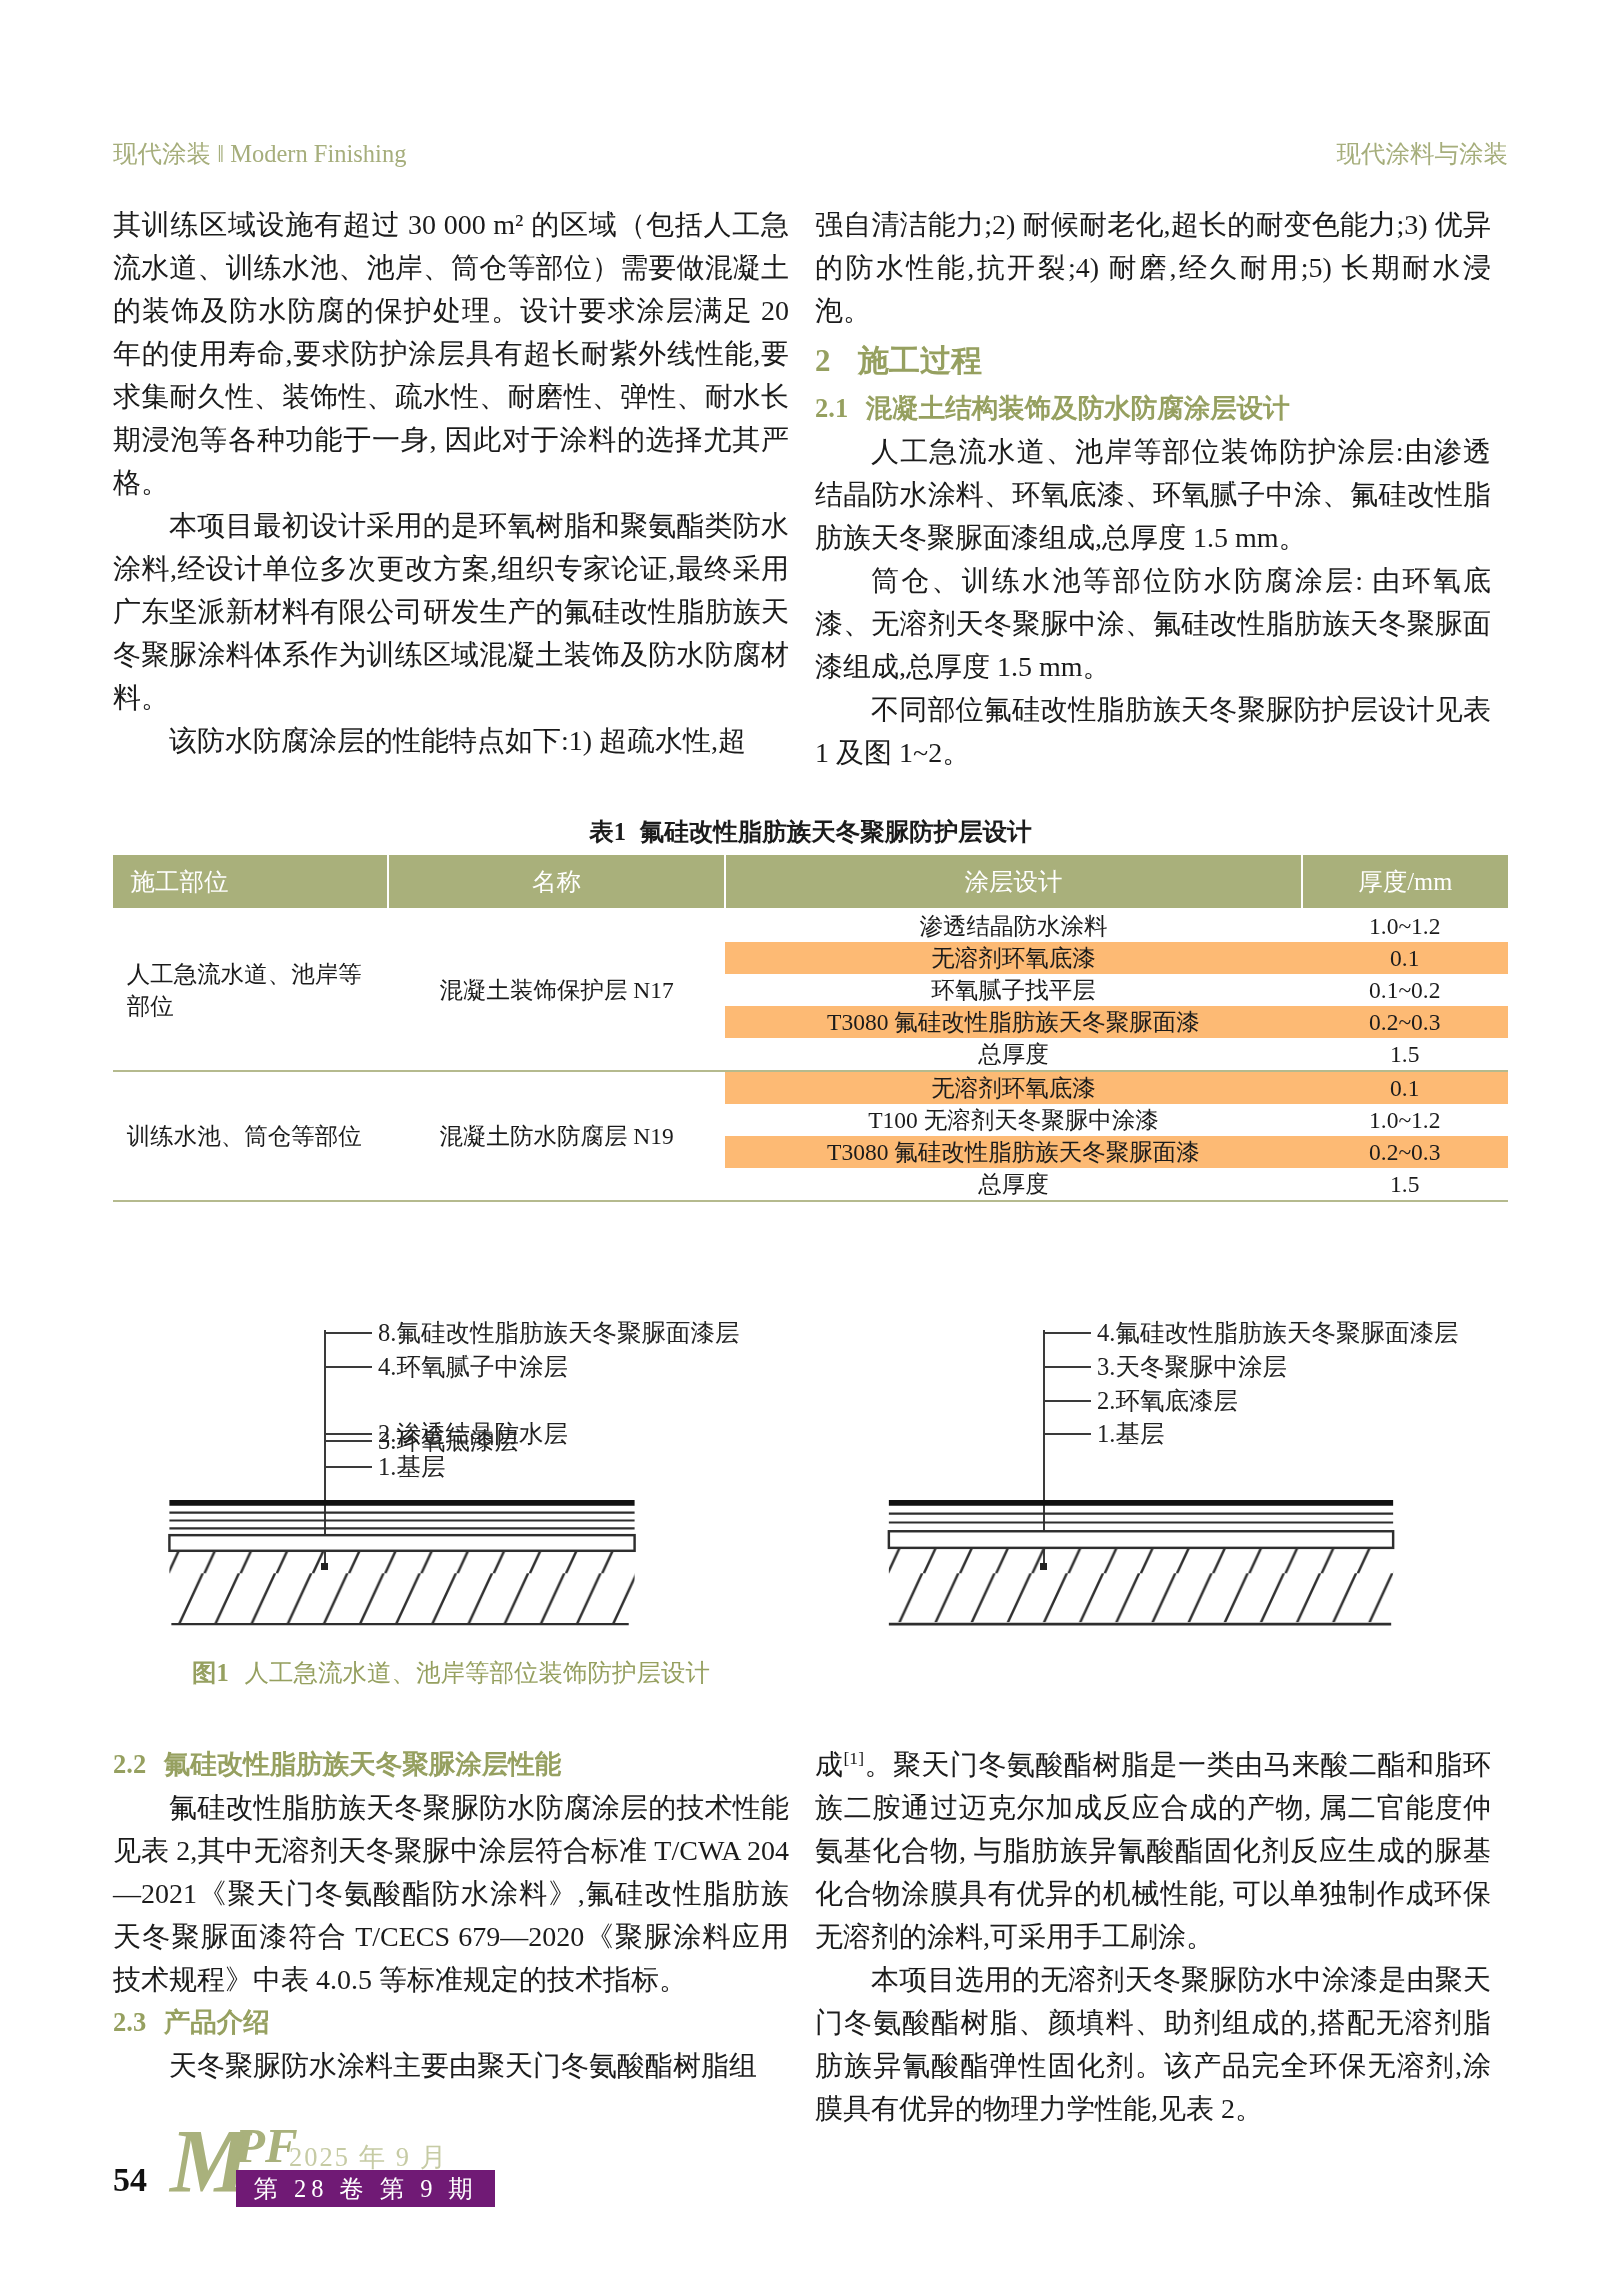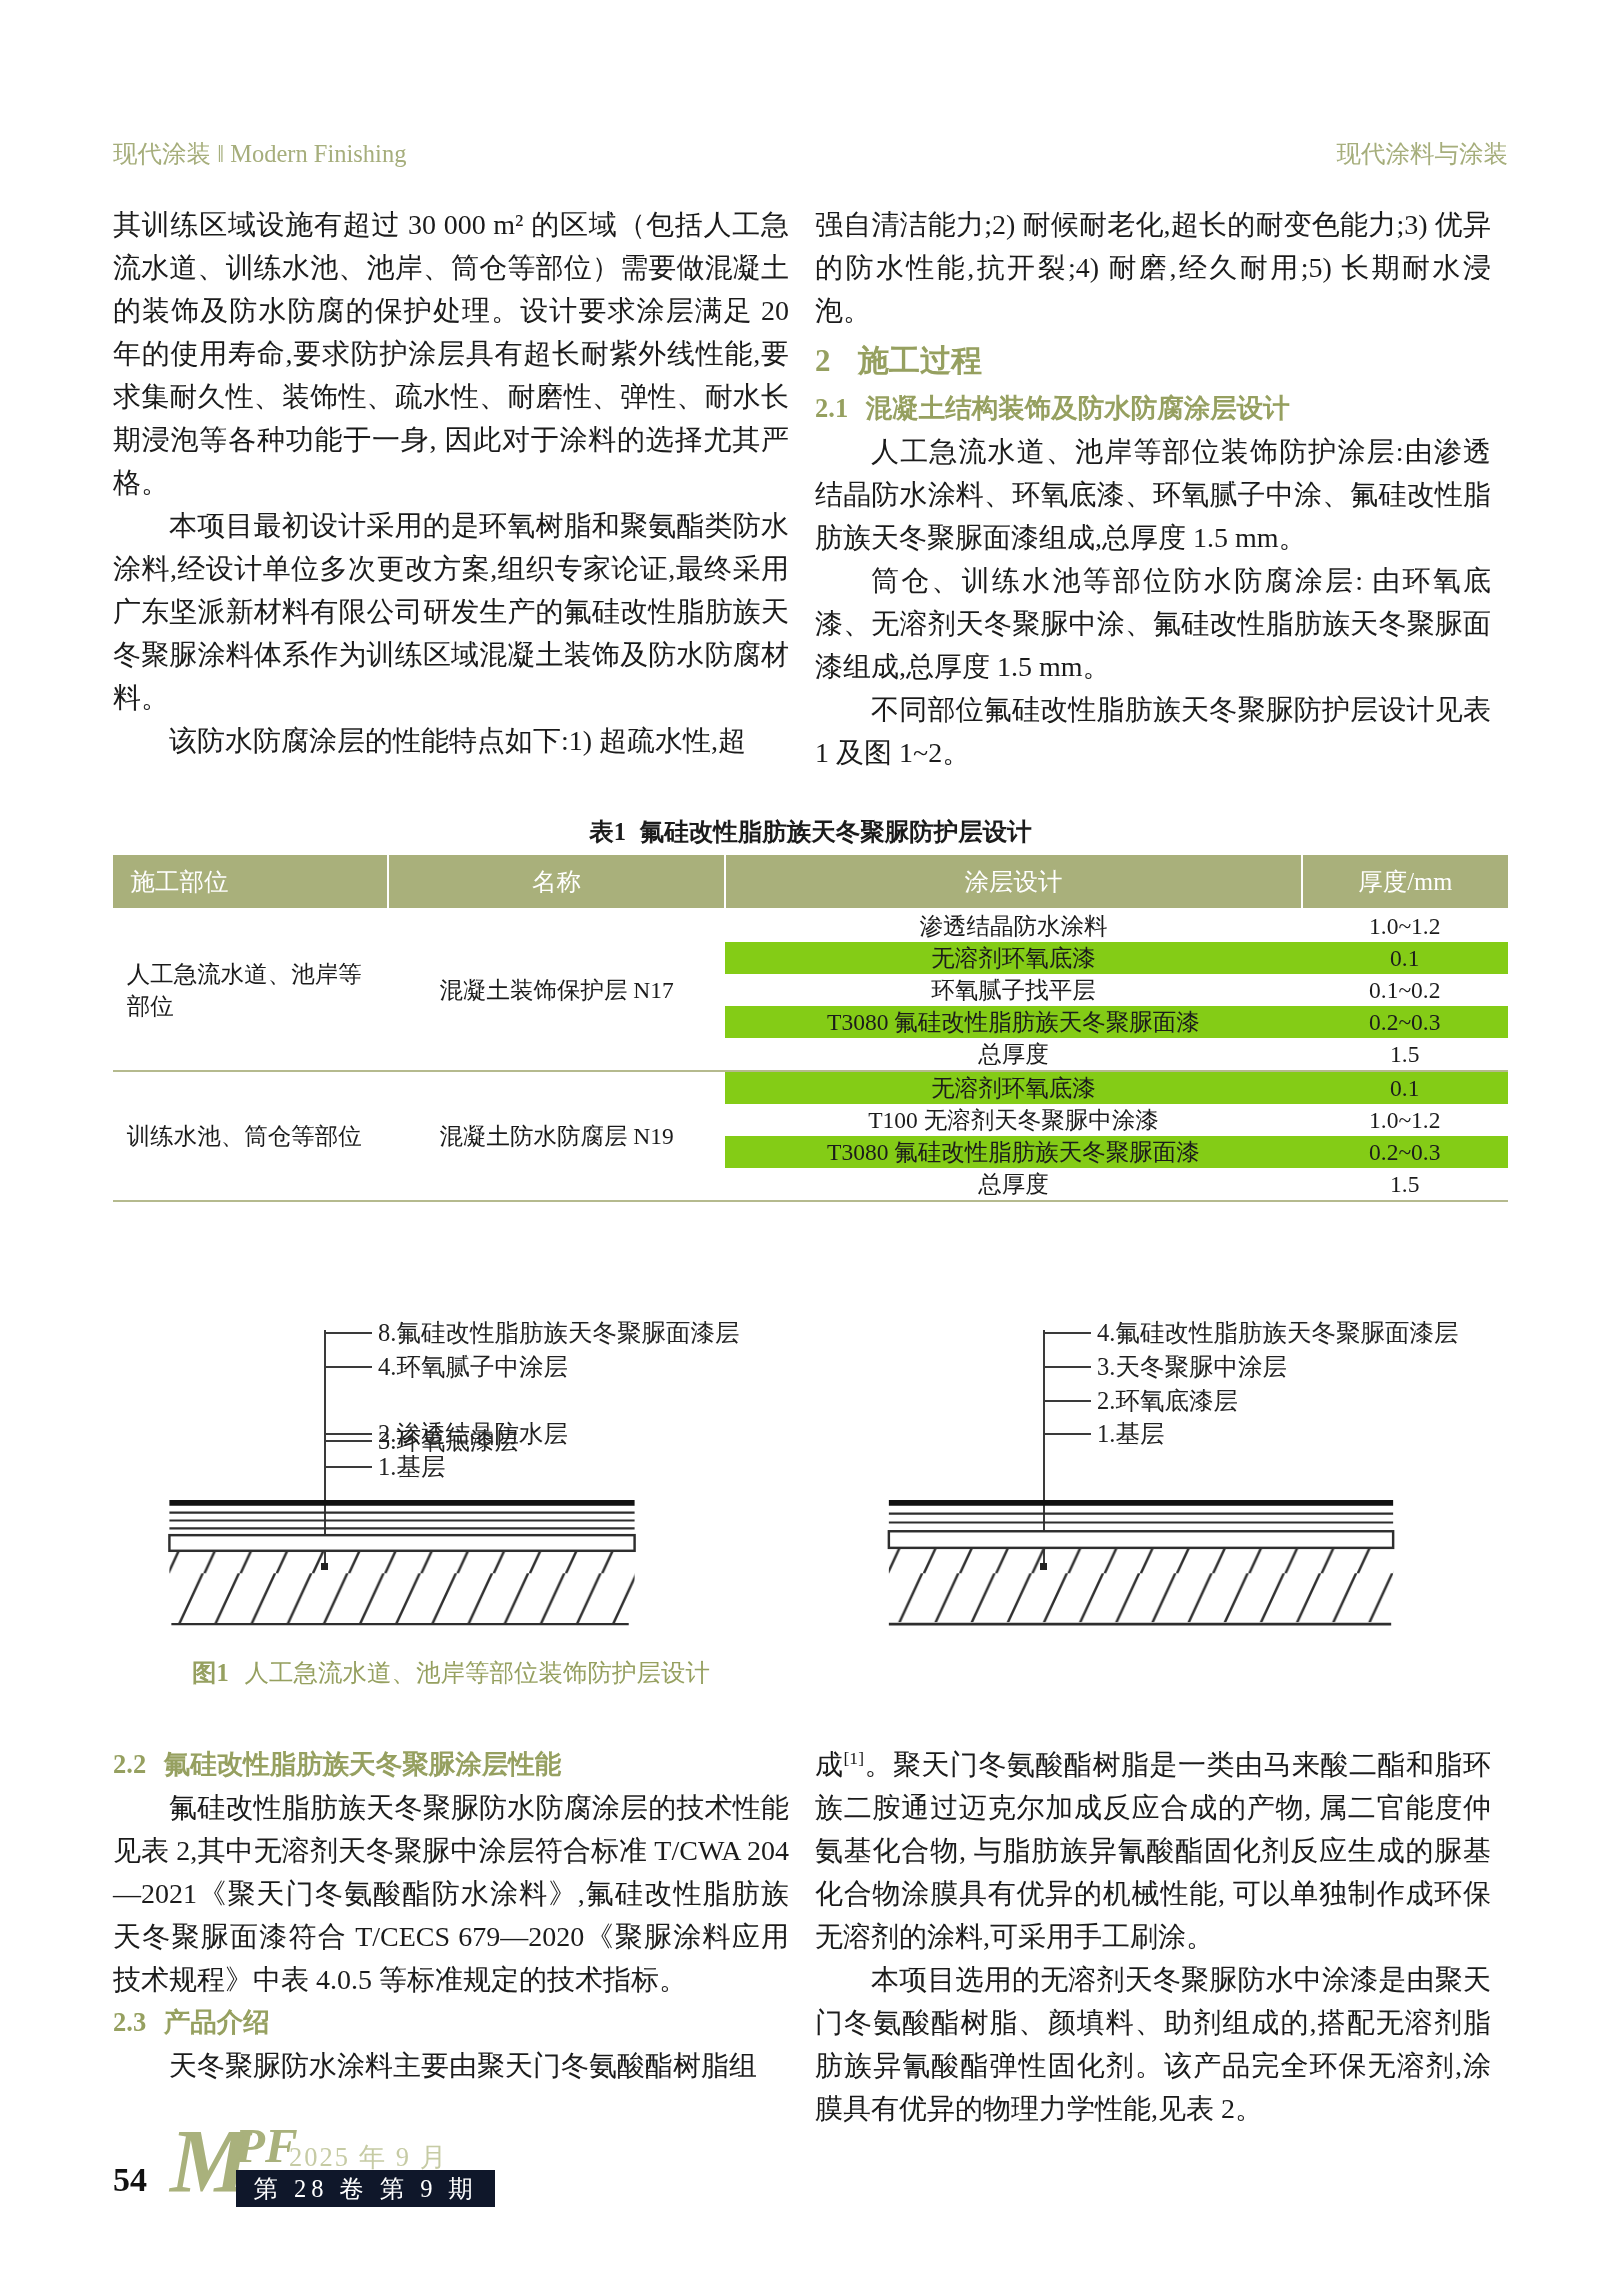--- a/index.html
+++ b/index.html
@@ -50,21 +50,21 @@
     font-size:24.5px; height:54px; border-right:2px solid #ffffff;
     border-bottom:2.9px solid #ffffff;
   }
   table.design th:last-child { border-right:none; }
   table.design th.left { text-align:left; padding-left:17.6px; }
   table.design td {
     font-size:23.5px; height:28px; text-align:center; vertical-align:middle;
     padding:0 5.9px;
   }
   table.design td.part { text-align:left; padding-left:13.7px; }
-  table.design td.shade { background:#84cc16; }
+  table.design td.shade { background:#fdba74; }
   table.design tbody.grp2 { border-top:2px solid #b5ba8e; }
   table.design { border-bottom:2.9px solid #b5ba8e; }
   
   .figs { position:absolute; left:113px; right:113px; top:1318px; display:flex; gap:43px; }
   .fig { width:676px; flex:0 0 676px; }
   .fig-canvas { position:relative; height:316px; }
   .leader-v { position:absolute; left:211px; top:11.8px; width:2px; background:#3a3a3a; }
   .leader-dot { position:absolute; left:208px; width:6.9px; height:6.9px; background:#222; }
   .fig-label {
     position:absolute; left:212px; padding-left:53px;
@@ -79,21 +79,21 @@
   }
   .fig-caption .lbl { font-weight:bold; margin-right:15.7px; }
   
   .footer { position:absolute; left:113px; top:2135px; height:78px; width:588px; }
   .page-num { position:absolute; left:0; top:25.5px; font-size:34px; font-weight:bold; color:#111; }
   .logo-m { position:absolute; left:57px; top:-17.6px; font-size:90px; font-style:italic; font-weight:bold; color:#a9b17c; line-height:1; }
   .logo-pf { position:absolute; left:122px; top:-13.7px; font-size:49px; font-style:italic; font-weight:bold; color:#a9b17c; line-height:1; }
   .footer-date { position:absolute; left:176px; top:3.9px; font-size:26.5px; color:#c6cba4; letter-spacing:2px; }
   .footer-issue {
     position:absolute; left:123px; top:35px;
-    background:#0f172a; color:#ffffff; font-size:24.5px;
+    background:#701a75; color:#ffffff; font-size:24.5px;
     padding:2px 17.6px; letter-spacing:4.9px; white-space:nowrap;
   }
 </style>
 </head>
 <body>
 
 <div class="page">
 
   <div class="runhead">
     <span>现代涂装 ‖ Modern Finishing</span>

